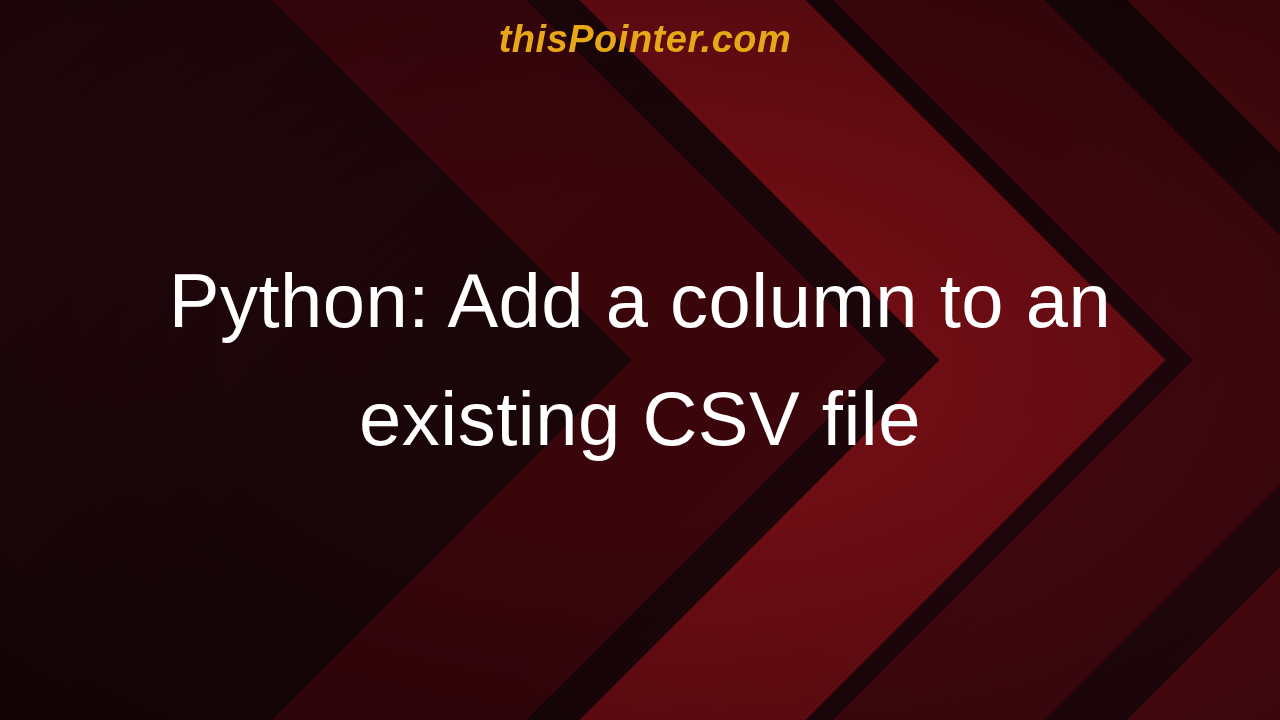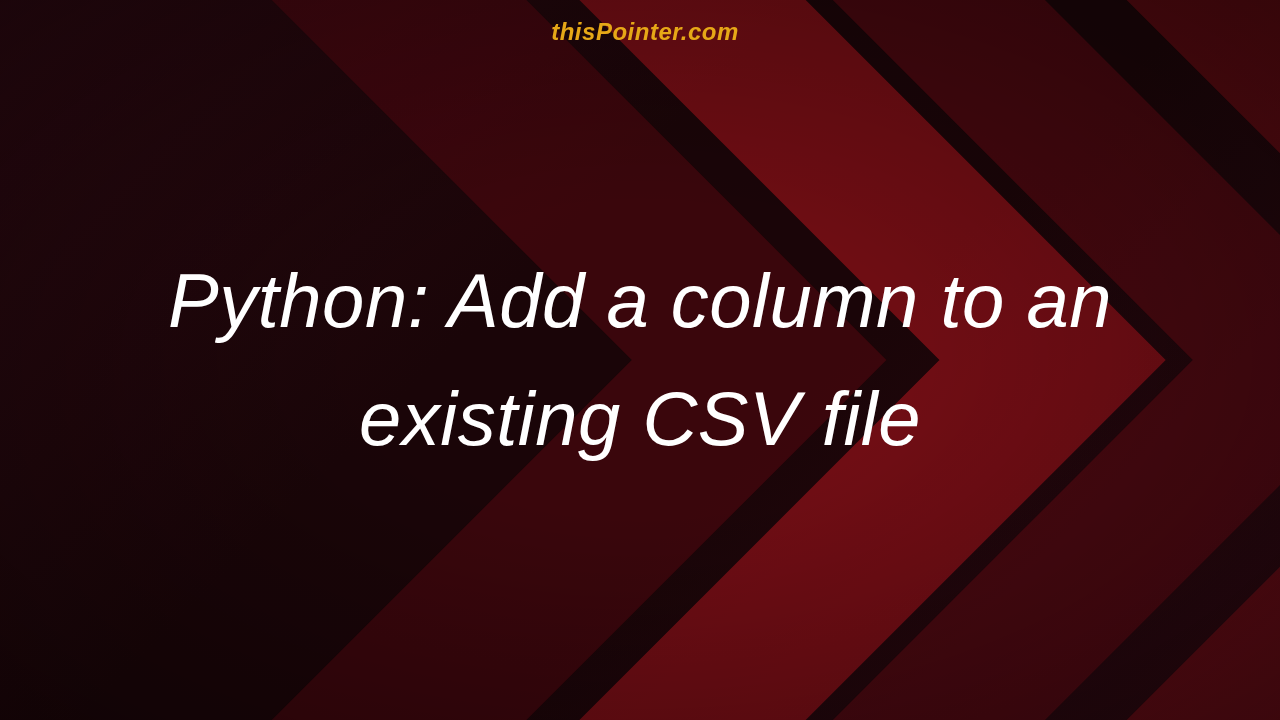--- a/index.html
+++ b/index.html
@@ -64,37 +64,36 @@
       position: absolute;
       inset: 0;
       background: radial-gradient(ellipse at center, transparent 30%, rgba(0,0,0,0.35) 100%);
     }
     .brand {
       position: absolute;
       top: 18px;
       left: 0;
       right: 16px;
       text-align: center;
-      font-size: 24px;
+      font-size: 38px;
       font-weight: 800;
       font-style: italic;
       color: #e6a817;
       letter-spacing: 0.5px;
       font-family: "Segoe UI", Arial, sans-serif;
       padding-left: 26px;
     }
     .title-container {
       position: absolute;
       inset: 0;
       display: flex;
       flex-direction: column;
       justify-content: center;
       align-items: center;
       padding: 0 96px;
-      font-style: italic;
     }
     .title {
       color: #ffffff;
       font-size: 76px;
       font-weight: 350;
       text-align: center;
       line-height: 1.55;
       letter-spacing: 0.5px;
     }
   </style>

